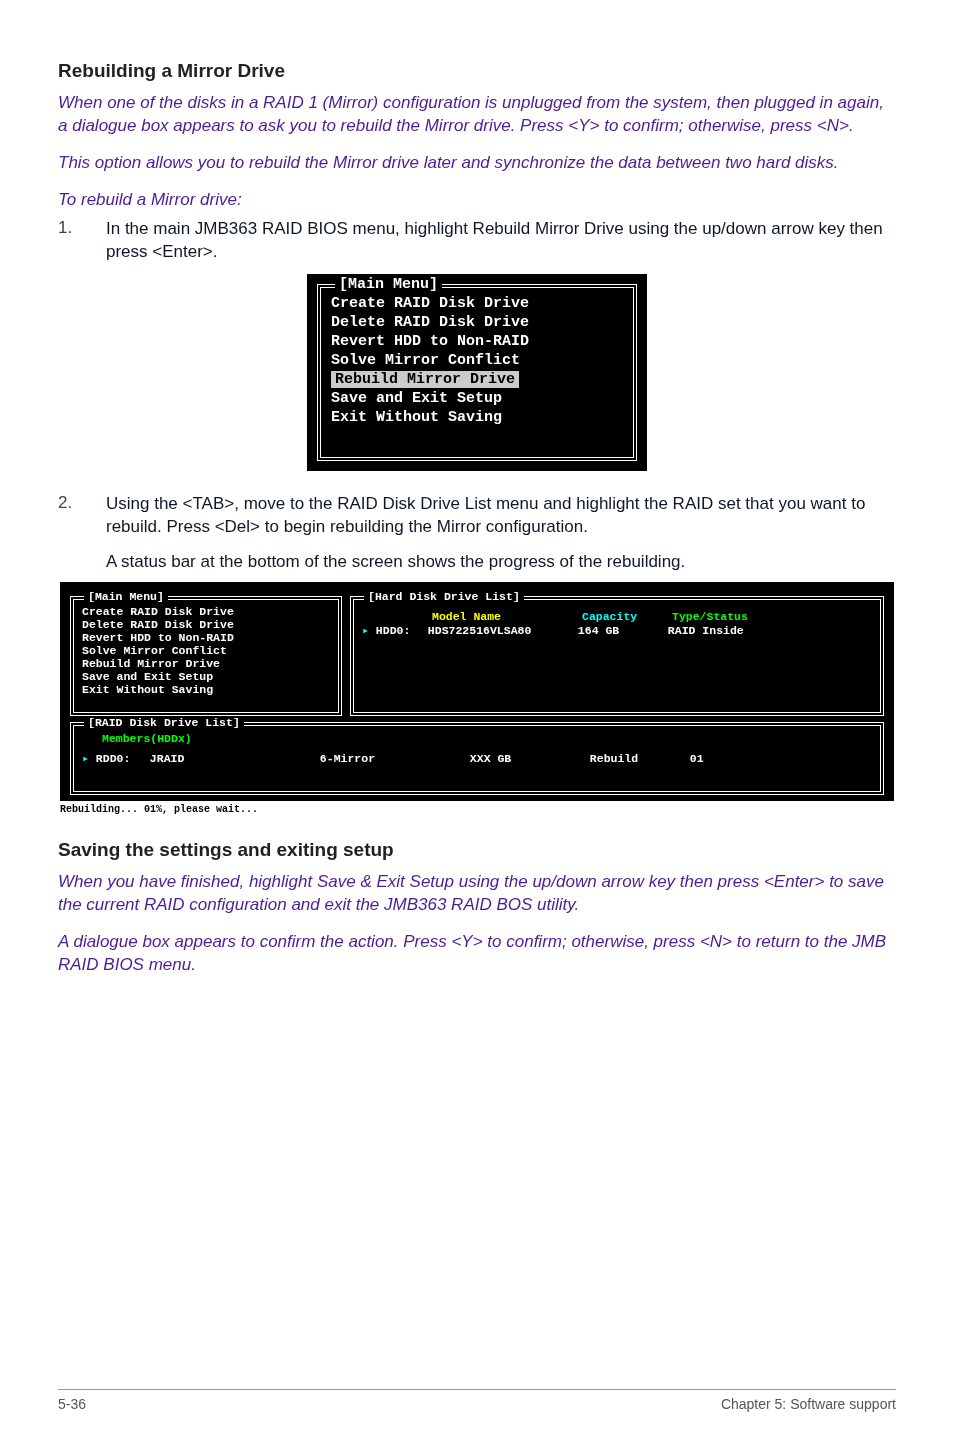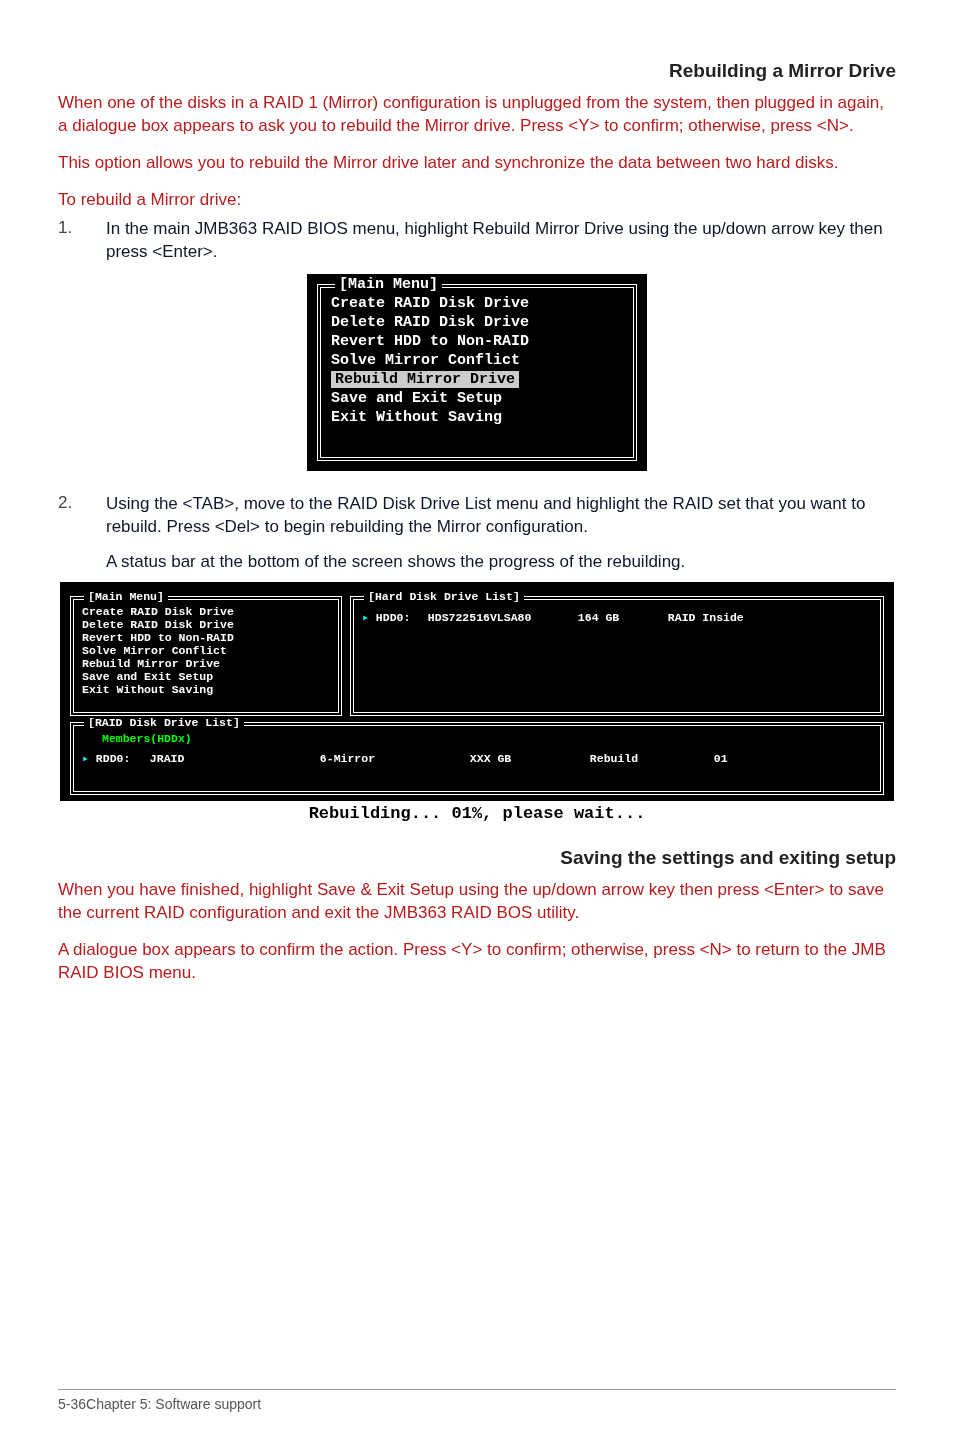--- a/index.html
+++ b/index.html
@@ -10,27 +10,27 @@
       background: #fff;
       color: #333;
       padding: 60px 58px 0 58px;
       position: relative;
     }
     h2 {
       font-size: 19px;
       font-weight: bold;
       color: #222;
       margin-bottom: 10px;
-      text-align: right;
     }
     p { 
       font-size: 17px; 
       line-height: 1.35; 
-      color: #b91c1c; 
+      color: #4c1d95; 
       margin-bottom: 14px;
+      font-style: italic;
     }
     .step { display: flex; margin-bottom: 6px; }
     .step-num { width: 48px; flex-shrink: 0; font-size: 17px; color: #444; }
     .step-text { font-size: 17px; line-height: 1.35; color: #0f172a; }
     .menu-screenshot {
       width: 340px;
       margin: 10px auto 22px auto;
       background: #000;
       padding: 10px;
       font-family: "Courier New", monospace;
@@ -95,35 +95,35 @@
       position: relative;
       font-size: 11.5px;
     }
     .cyan { color: #0ff; }
     .yellow { color: #ff0; }
     .green { color: #0f0; }
     .row { white-space: pre; }
     .status-bar {
       background: #fff;
       color: #000;
-      text-align: center;
       padding: 3px 0;
       margin: 0 -10px;
-      font-size: 17px;
+      font-size: 10px;
     }
     .footer {
       position: absolute;
       bottom: 26px;
       left: 58px;
       right: 58px;
       border-top: 1px solid #999;
       padding-top: 6px;
       font-size: 14px;
       color: #555;
       display: flex;
+      justify-content: space-between;
     }
   </style>
 </head>
 <body>
 
 <h2>Rebuilding a Mirror Drive</h2>
 <p>When one of the disks in a RAID 1 (Mirror) configuration is unplugged from the system, then plugged in again, a dialogue box appears to ask you to rebuild the Mirror drive. Press &lt;Y&gt; to confirm; otherwise, press &lt;N&gt;.</p>
 <p>This option allows you to rebuild the Mirror drive later and synchronize the data between two hard disks.</p>
 <p style="margin-bottom:6px">To rebuild a Mirror drive:</p>
 
@@ -161,28 +161,29 @@
       <div>Create RAID Disk Drive</div>
       <div>Delete RAID Disk Drive</div>
       <div>Revert HDD to Non-RAID</div>
       <div>Solve Mirror Conflict</div>
       <div>Rebuild Mirror Drive</div>
       <div>Save and Exit Setup</div>
       <div>Exit Without Saving</div>
     </div>
     <div class="hdd-box">
       <span class="box-title2">[Hard Disk Drive List]</span>
+      <div class="row"><span style="display:inline-block;width:70px"></span><span class="yellow" style="display:inline-block;width:150px">Model Name</span><span class="cyan" style="display:inline-block;width:90px">Capacity</span><span class="green">Type/Status</span></div>
       <div class="row"><span class="cyan">▸ </span><span style="display:inline-block;width:52px">HDD0:</span><span style="display:inline-block;width:150px">HDS722516VLSA80</span><span style="display:inline-block;width:90px">164 GB</span><span>RAID Inside</span></div>
     </div>
   </div>
   <div class="raid-list-box">
     <span class="box-title2">[RAID Disk Drive List]</span>
     <div class="row"><span class="green" style="display:inline-block;width:20px"></span><span class="green">Members(HDDx)</span></div>
     <div style="height:6px"></div>
-    <div class="row"><span class="cyan">▸ </span><span style="display:inline-block;width:54px">RDD0:</span><span style="display:inline-block;width:170px">JRAID</span><span style="display:inline-block;width:150px">6-Mirror</span><span style="display:inline-block;width:120px">XXX GB</span><span style="display:inline-block;width:124px">Rebuild</span><span>01</span></div>
+    <div class="row"><span class="cyan">▸ </span><span style="display:inline-block;width:54px">RDD0:</span><span style="display:inline-block;width:170px">JRAID</span><span style="display:inline-block;width:150px">6-Mirror</span><span style="display:inline-block;width:120px">XXX GB</span><span style="display:inline-block;width:100px">Rebuild</span><span>01</span></div>
   </div>
   <div style="height:6px"></div>
   <div class="status-bar">Rebuilding... 01%, please wait...</div>
 </div>
 
 <h2>Saving the settings and exiting setup</h2>
 <p>When you have finished, highlight Save &amp; Exit Setup using the up/down arrow key then press &lt;Enter&gt; to save the current RAID configuration and exit the JMB363 RAID BOS utility.</p>
 <p>A dialogue box appears to confirm the action. Press &lt;Y&gt; to confirm; otherwise, press &lt;N&gt; to return to the JMB RAID BIOS menu.</p>
 
 <div class="footer">

